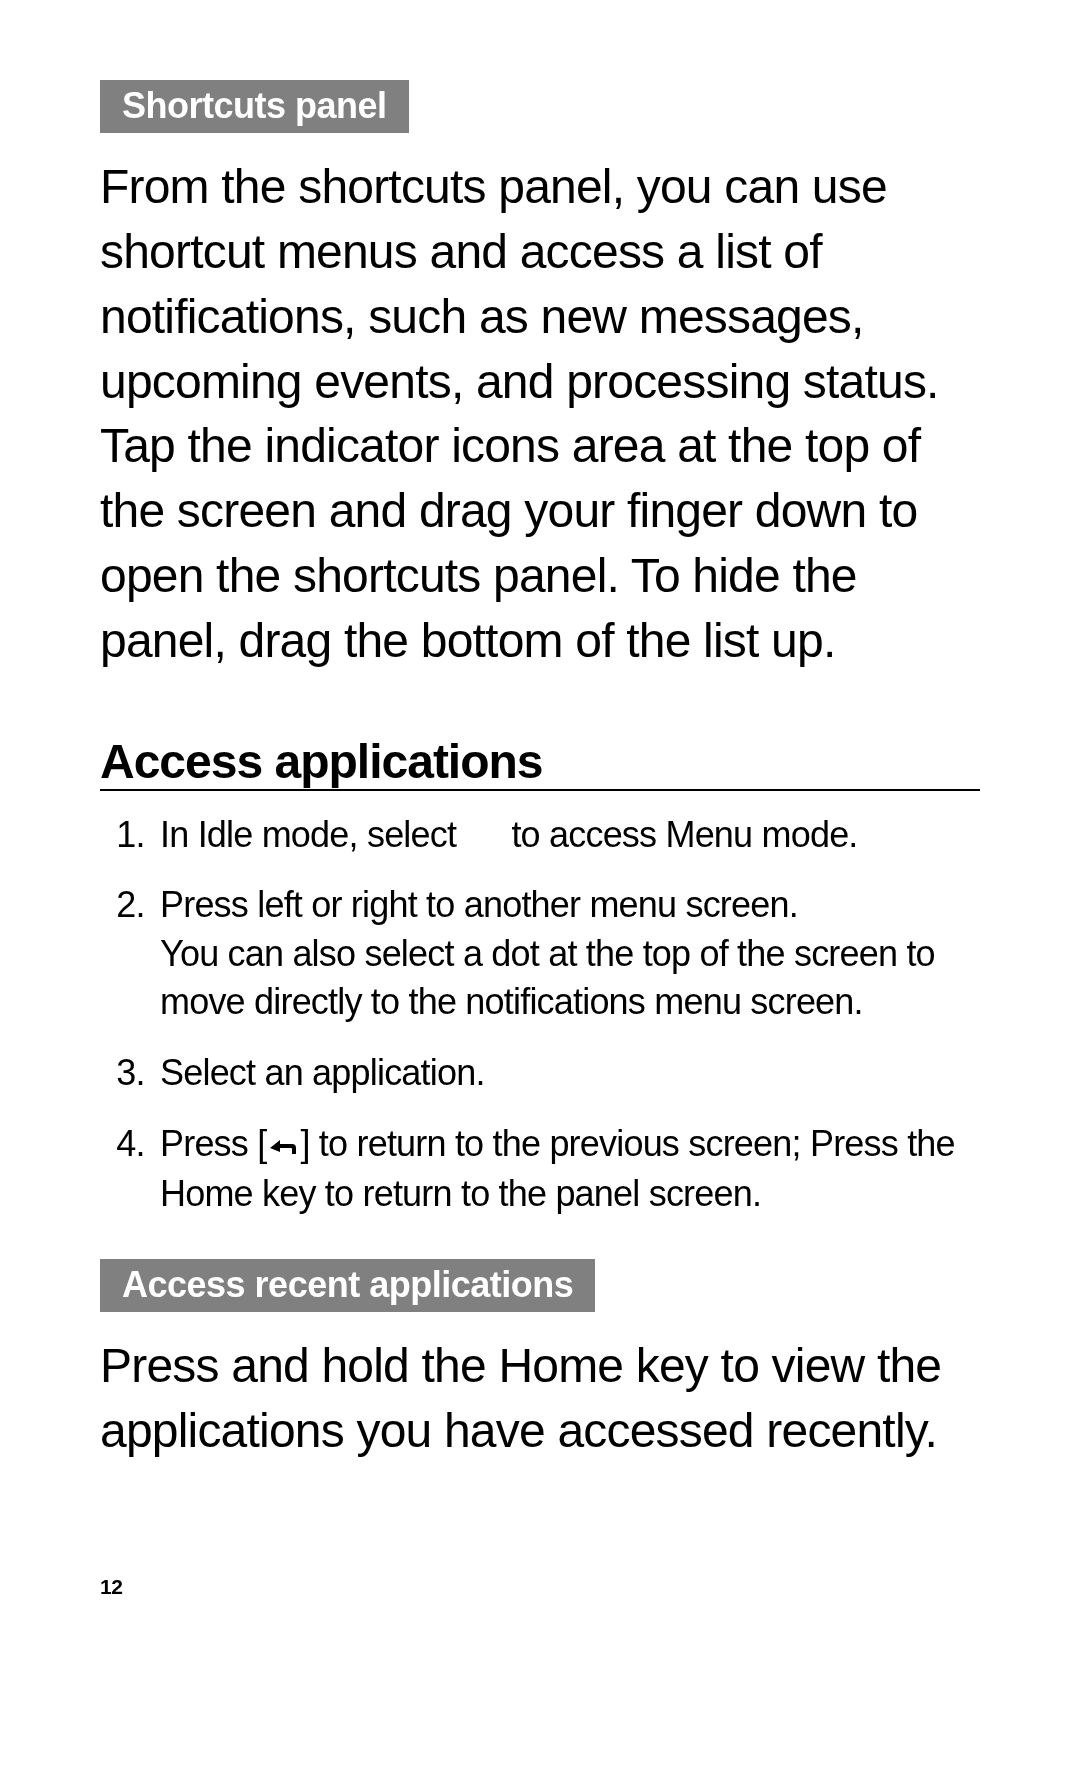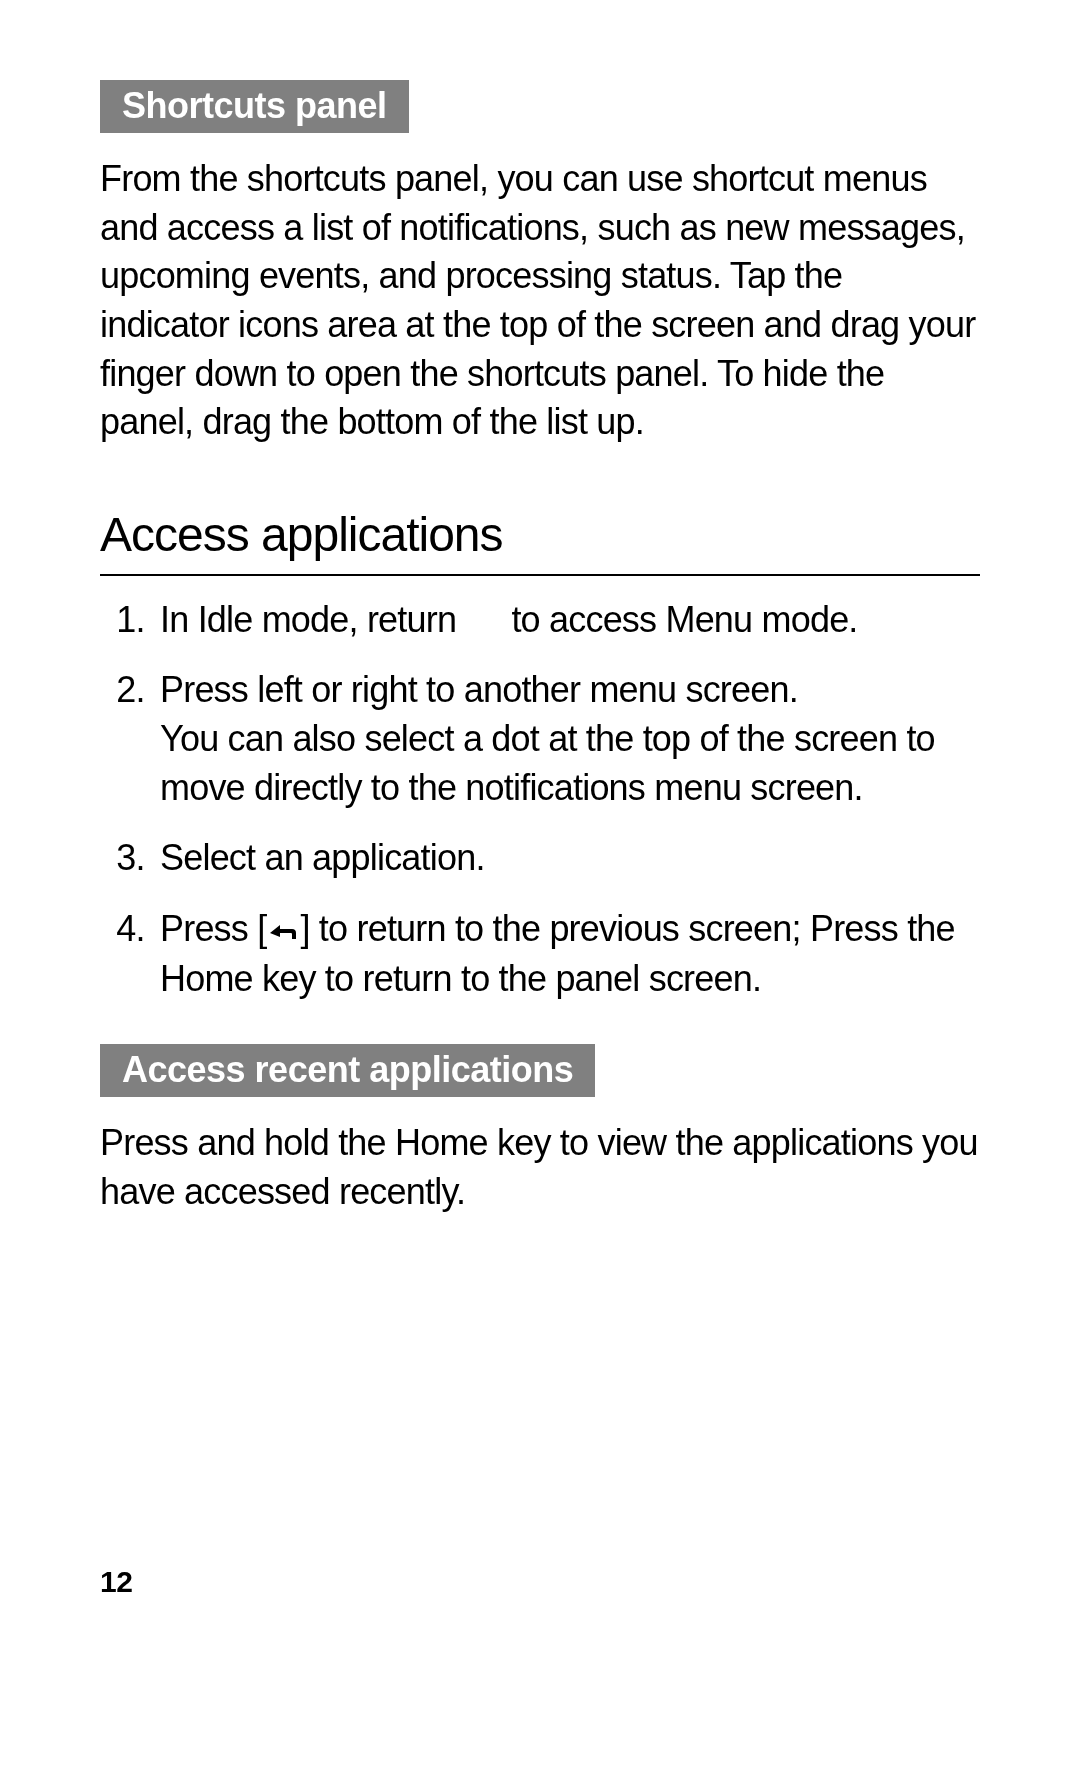--- a/index.html
+++ b/index.html
@@ -24,31 +24,31 @@
     background: #808080;
     color: #ffffff;
     font-weight: 700;
     font-size: 36px;
     line-height: 1.2;
     padding: 4px 22px 6px 22px;
     margin: 0 0 22px 0;
     letter-spacing: -0.5px;
   }
   .body-text {
-    font-size: 36px;
+    font-size: 48px;
     line-height: 1.35;
     letter-spacing: -0.8px;
     margin: 0 0 60px 0;
   }
   .big-heading {
     font-size: 48px;
-    font-weight: 400;
+    font-weight: 700;
     letter-spacing: -1px;
     margin: 10px 0 6px 0;
-    padding-bottom: 12px;
+    padding-bottom: 0;
     border-bottom: 2px solid #000;
   }
   ol.steps {
     font-size: 36px;
     line-height: 1.35;
     letter-spacing: -0.8px;
     padding-left: 54px;
     margin: 20px 0 40px 0;
   }
   ol.steps li {
@@ -56,40 +56,40 @@
     padding-left: 6px;
   }
   .back-icon {
     display: inline-block;
     vertical-align: -2px;
   }
   .page-number {
     position: absolute;
     left: 100px;
     bottom: 95px;
-    font-size: 30px;
+    font-size: 21px;
     font-weight: 700;
     letter-spacing: -0.5px;
     text-align: center;
   }
 </style>
 </head>
 <body>
 
 <div class="page">
 
   <div class="subhead">Shortcuts panel</div>
 
   <p class="body-text">From the shortcuts panel, you can use shortcut menus and access a list of notifications, such as new messages, upcoming events, and processing status. Tap the indicator icons area at the top of the screen and drag your finger down to open the shortcuts panel. To hide the panel, drag the bottom of the list up.</p>
 
   <h2 class="big-heading">Access applications</h2>
 
   <ol class="steps">
     <li>
-      <span>In Idle mode, return </span><span>&nbsp;&nbsp;&nbsp;&nbsp;</span><span> to access Menu mode.</span>
+      <span>In Idle mode, select </span><span>&nbsp;&nbsp;&nbsp;&nbsp;</span><span> to access Menu mode.</span>
     </li>
     <li>
       <span>Press left or right to another menu screen.</span><br>
       <span>You can also select a dot at the top of the screen to move directly to the notifications menu screen.</span>
     </li>
     <li>
       <span>Select an application.</span>
     </li>
     <li>
       <span>Press [</span><span class="back-icon"><svg width="34" height="24" viewBox="0 0 34 24">

